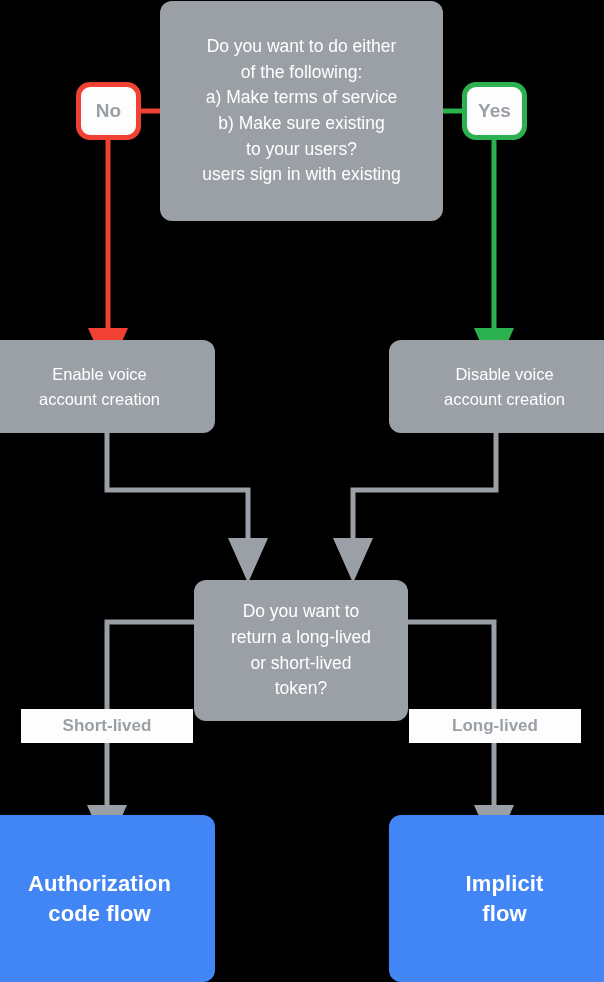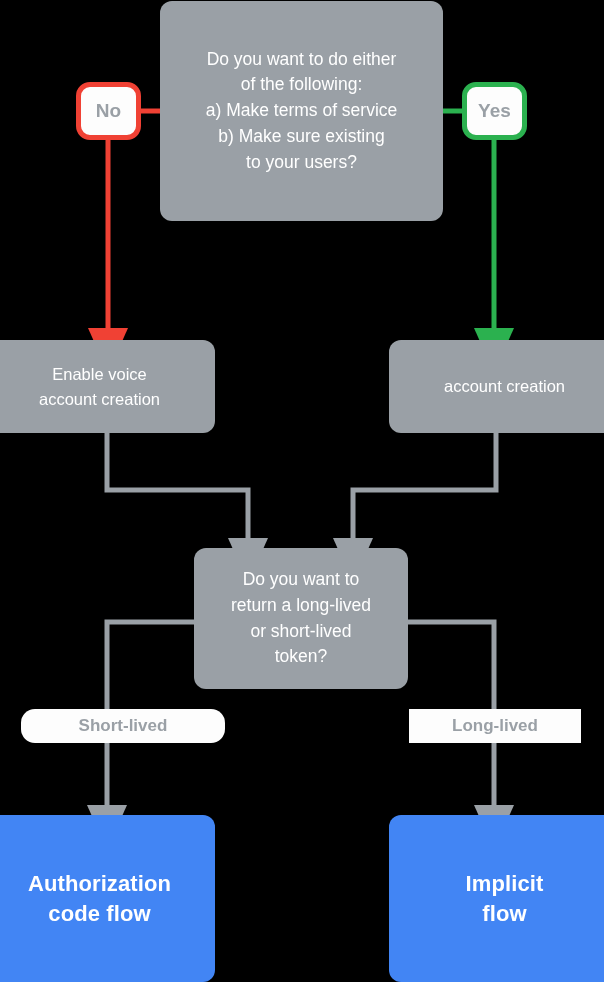--- a/index.html
+++ b/index.html
@@ -117,54 +117,56 @@
     <path d="M408,622 L494,622 L494,807" stroke="#9aa0a6" stroke-width="5" fill="none" marker-end="url(#ah-gray)"></path>
   </svg>
 
   <div class="node decision" style="left:160px; top:1px; width:283px; height:220px;">
     <div>
       <span class="nd-text">Do you want to do either</span>
       <span class="nd-text">of the following:</span>
       <span class="nd-text">a) Make terms of service</span>
       <span class="nd-text">b) Make sure existing</span>
       <span class="nd-text">to your users?</span>
+      <span class="nd-text">users sign in with existing</span>
     </div>
   </div>
 
   <div class="node badge badge-yes" style="left:462px; top:82px; width:65px; height:58px;">
     <span>Yes</span>
   </div>
 
   <div class="node badge badge-no" style="left:76px; top:82px; width:65px; height:58px;">
     <span>No</span>
   </div>
 
   <div class="node process" style="left:-16px; top:340px; width:231px; height:93px;">
     <div>
       <span class="nd-text">Enable voice</span>
       <span class="nd-text">account creation</span>
     </div>
   </div>
 
   <div class="node process" style="left:389px; top:340px; width:231px; height:93px;">
     <div>
+      <span class="nd-text">Disable voice</span>
       <span class="nd-text">account creation</span>
     </div>
   </div>
 
-  <div class="node decision" style="left:194px; top:548px; width:214px; height:141px;">
+  <div class="node decision" style="left:194px; top:580px; width:214px; height:141px;">
     <div>
       <span class="nd-text">Do you want to</span>
       <span class="nd-text">return a long-lived</span>
       <span class="nd-text">or short-lived</span>
       <span class="nd-text">token?</span>
     </div>
   </div>
 
-  <div class="edge-label" style="left:21px; top:709px; width:204px; height:34px;border-radius:14px;">
+  <div class="edge-label" style="left:21px; top:709px; width:172px; height:34px;">
     <span>Short-lived</span>
   </div>
 
   <div class="edge-label" style="left:409px; top:709px; width:172px; height:34px;justify-content:center;">
     <span>Long-lived</span>
   </div>
 
   <div class="node terminal" style="left:-16px; top:815px; width:231px; height:167px;">
     <div>
       <span class="nd-text">Authorization</span>

